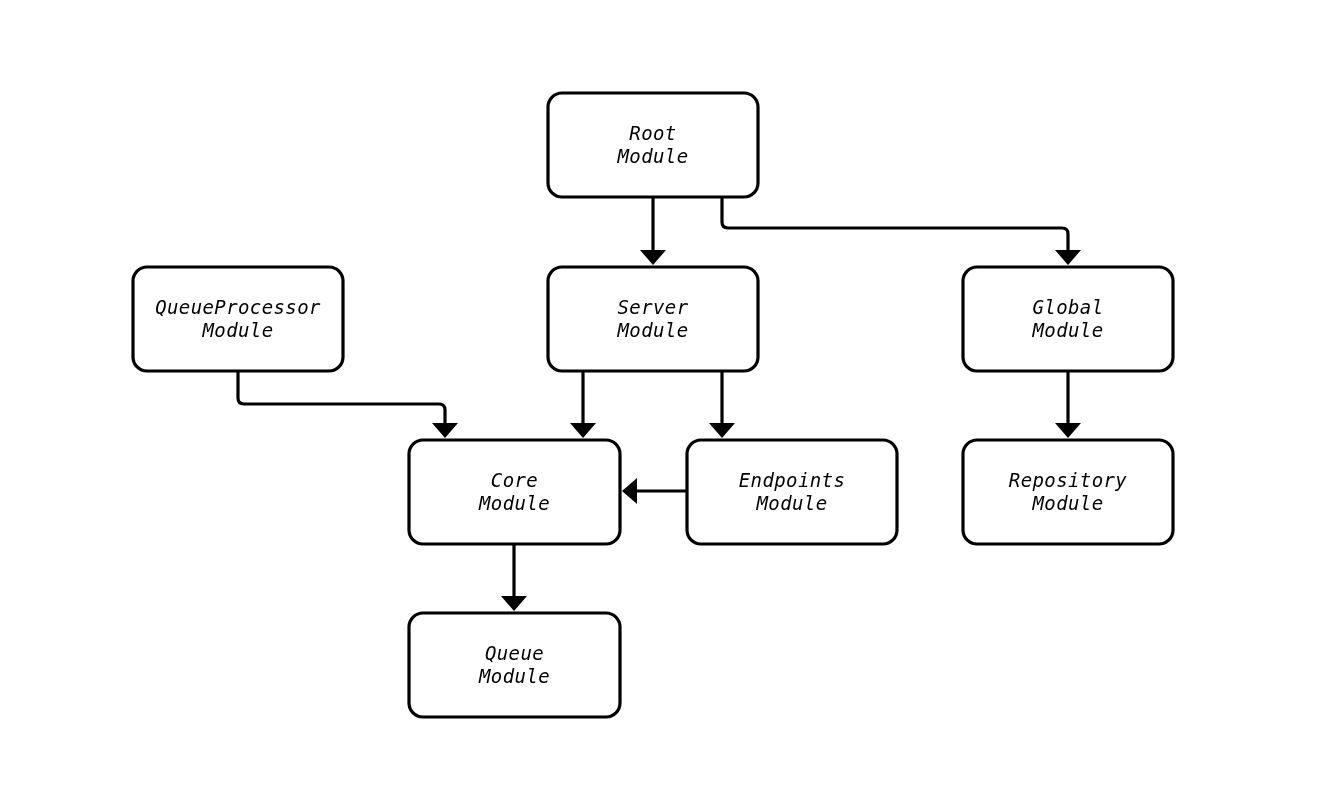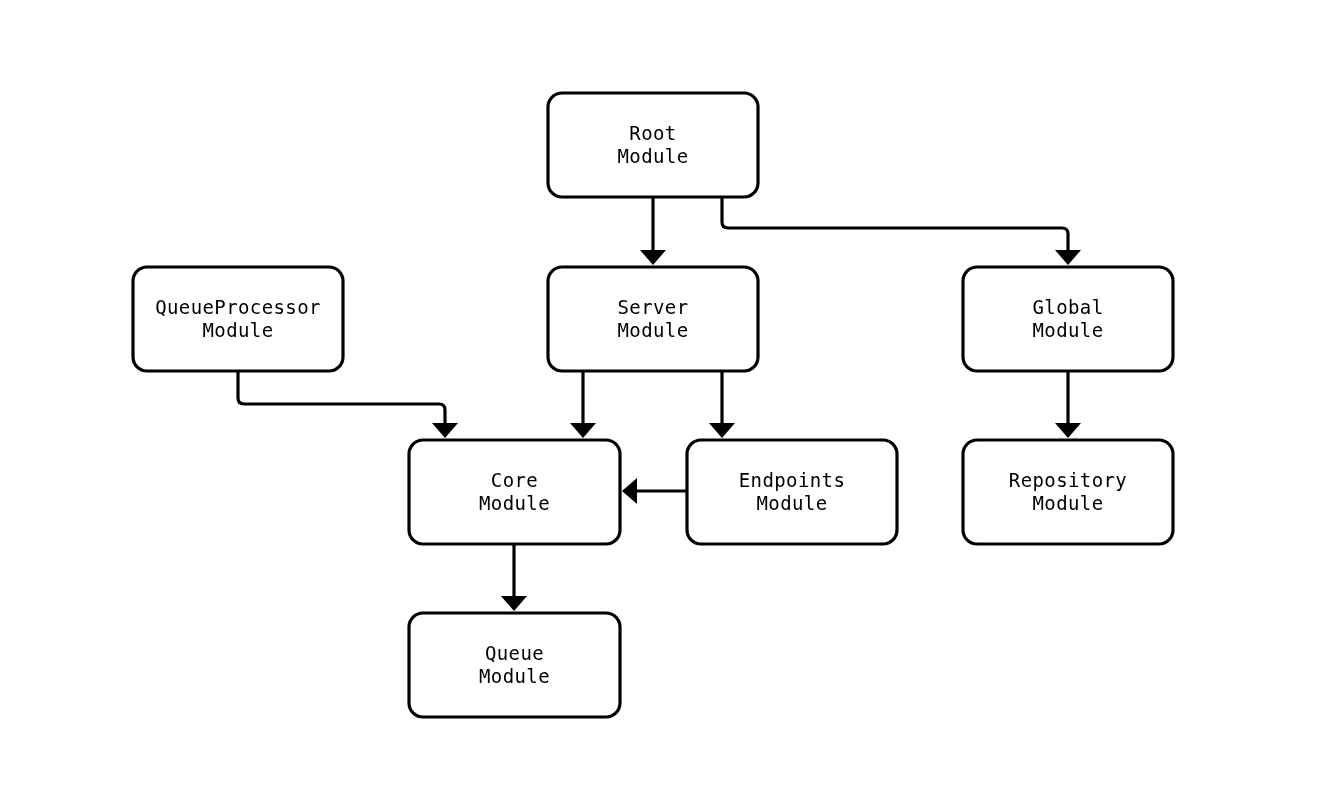--- a/index.html
+++ b/index.html
@@ -11,20 +11,21 @@
     width: 1337px;
     height: 809px;
     font-family: "DejaVu Sans Mono", "Liberation Mono", monospace;
     overflow: hidden;
   }
   #diagram-root {
     position: relative;
     width: 1337px;
     height: 809px;
     background: #ffffff;
+    font-style: italic;
   }
   svg.diagram-canvas {
     position: absolute;
     top: 0;
     left: 0;
     width: 1337px;
     height: 809px;
     display: block;
   }
   .node-box {

